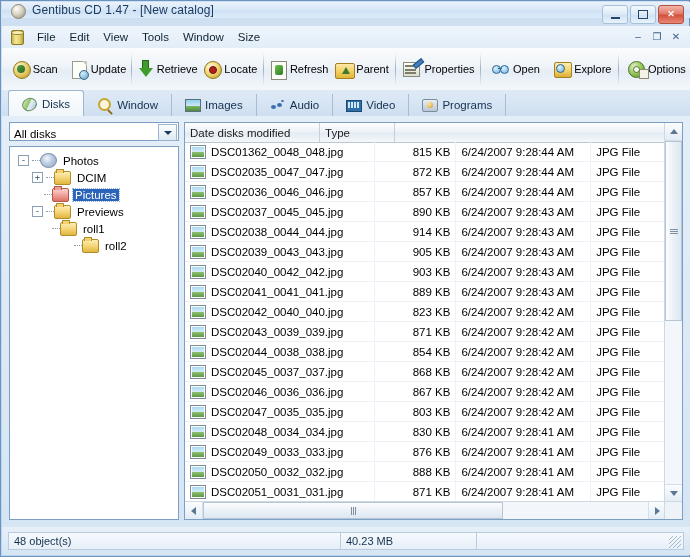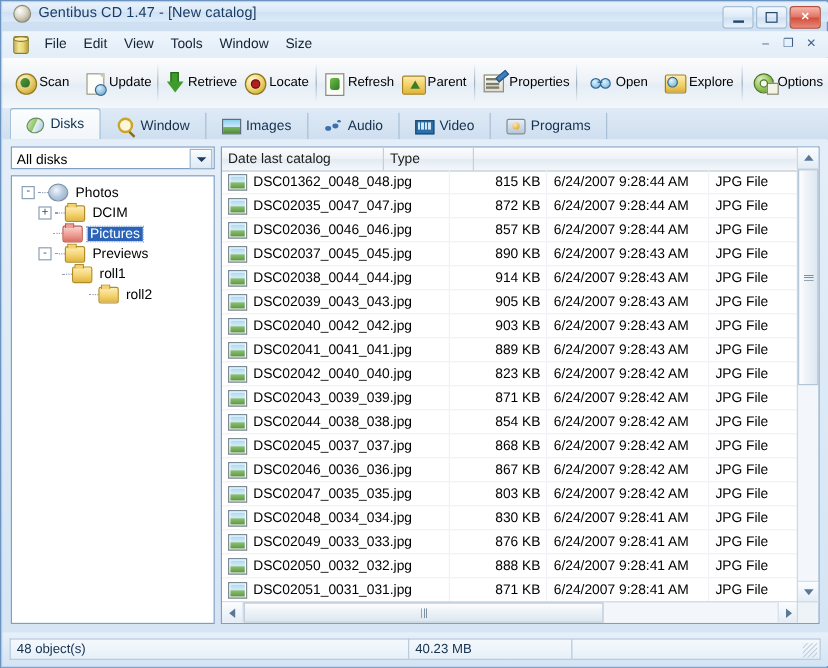--- a/index.html
+++ b/index.html
@@ -467,21 +467,21 @@
           <span class="tfolder"></span>
           <span class="tlabel">roll2</span>
         </div>
 
       </div>
     </div>
 
     <div class="listpane">
       <div class="lhead">
         <div class="hc c-date">
-          <span>Date last catalog</span>
+          <span>Date disks modified</span>
         </div>
         <div class="hc c-type">
           <span>Type</span>
         </div>
       </div>
 
       <div class="rows" id="rows">
           <div class="frow">
             <div class="cell c-name">
               <span class="fico"></span>

